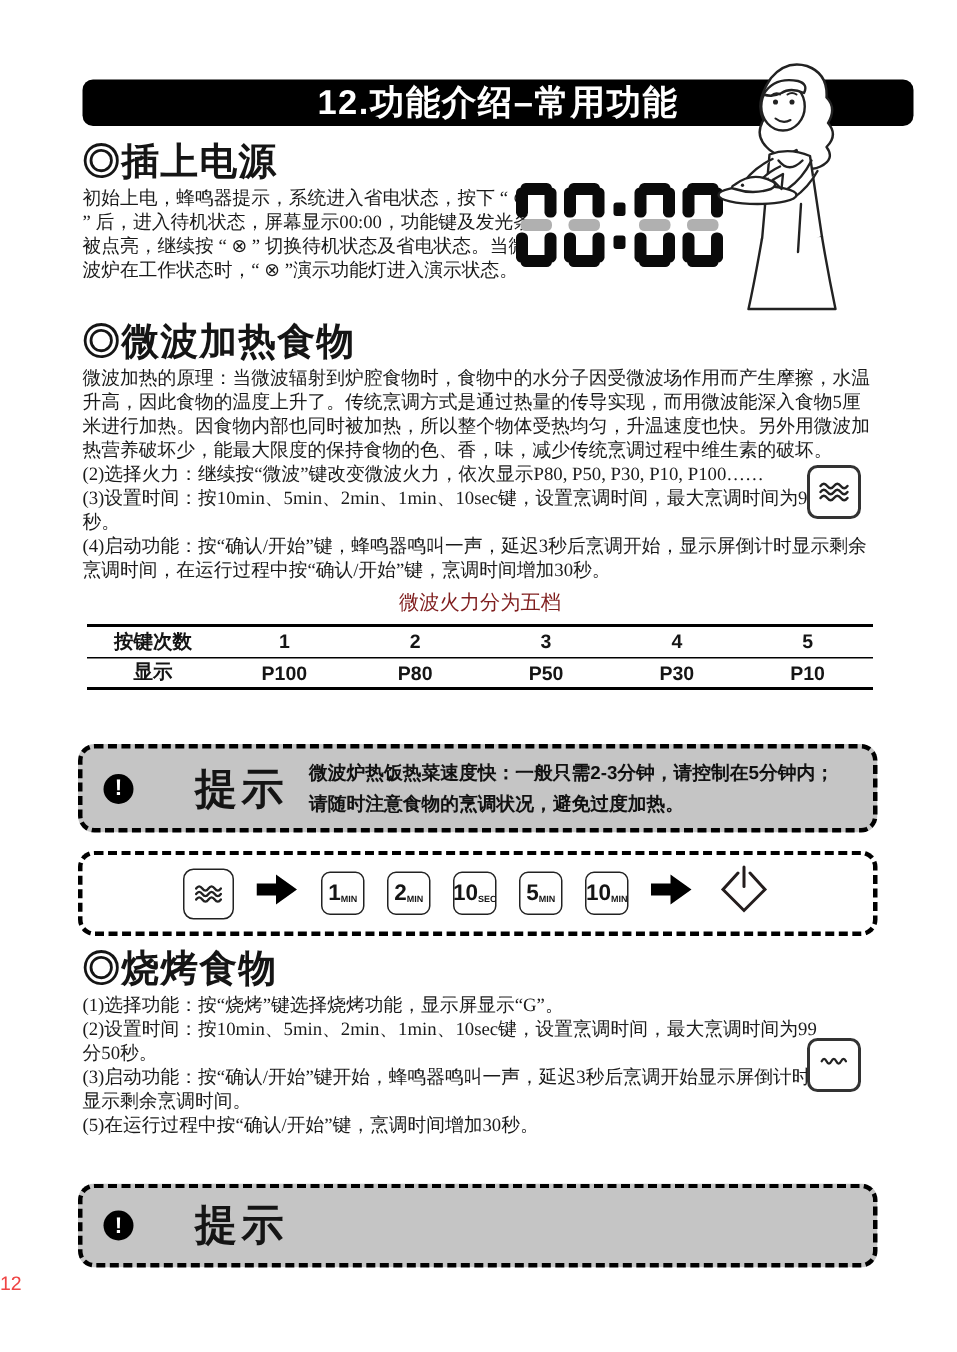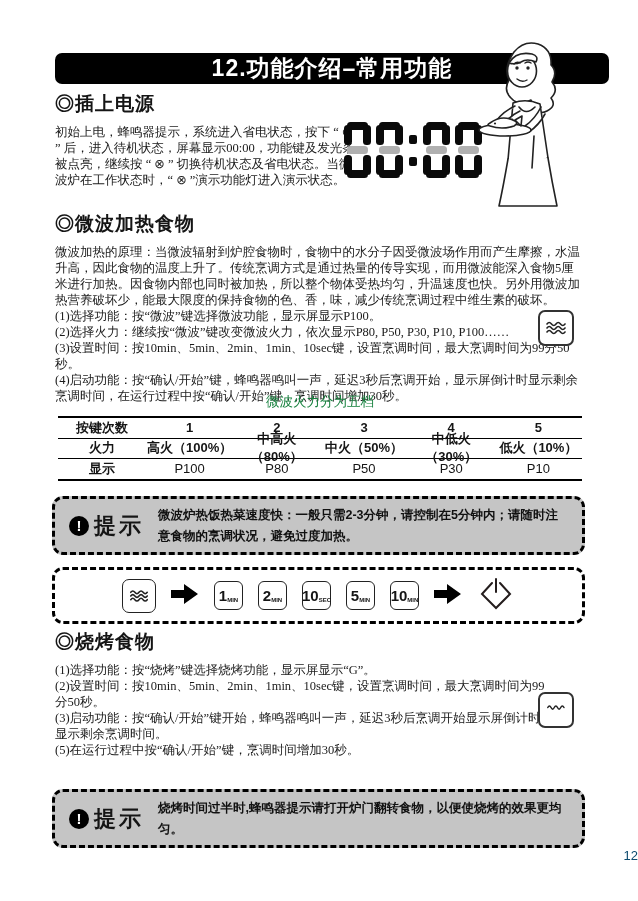--- a/index.html
+++ b/index.html
@@ -8,21 +8,21 @@
   .page{position:absolute;inset:0;overflow:hidden;}
 
   
   .header-bar{position:absolute;left:55px;top:53px;width:554px;height:31px;
     background:#000;border-radius:7px;z-index:1;display:flex;align-items:center;justify-content:center;}
   .header-bar .t{color:#fff;font-size:23px;font-weight:bold;letter-spacing:1px;}
 
   .illustration{position:absolute;left:478px;top:40px;z-index:2;}
 
   
-  .sec-h{position:absolute;left:55px;font-size:19px;font-weight:600;letter-spacing:1px;}
+  .sec-h{position:absolute;left:55px;font-size:25px;font-weight:600;letter-spacing:1px;}
 
   .body-text{font-family:"Liberation Serif",serif;font-size:12.5px;line-height:16px;color:#1a1a1a;}
   .p-power{position:absolute;left:55px;top:124px;width:304px;}
   .flow{position:absolute;left:55px;}
   .flow p{margin:0;}
 
   
   .clock{position:absolute;left:344px;top:122px;display:flex;align-items:center;gap:5px;}
   .digit{position:relative;width:27px;height:56px;}
   .seg{position:absolute;background:#0a0a0a;border-radius:3.5px;}
@@ -39,55 +39,55 @@
   .colon i{display:block;width:8px;height:9px;background:#0a0a0a;border-radius:2px;}
 
   
   .panel-icon{position:absolute;width:32px;height:32px;border:2px solid #333;border-radius:7px;
     display:flex;align-items:center;justify-content:center;background:#fff;}
   .icon-mw{left:538px;top:310px;}
   .icon-grill{left:538px;top:692px;}
 
   
   .power-table{position:absolute;left:58px;top:393px;width:524px;}
-  .pt-title{text-align:center;font-size:13.5px;margin-bottom:5px;color:#15803d;}
+  .pt-title{text-align:center;font-size:13.5px;margin-bottom:5px;color:#7f1d1d;}
   .pt-grid{border-top:2.5px solid #000;border-bottom:2px solid #000;}
   .pt-row{display:flex;align-items:center;height:19.5px;border-bottom:1px solid #000;}
   .pt-row:last-child{border-bottom:none;}
   .pt-cell{flex:1;text-align:center;font-size:13px;}
   .pt-cell.lbl{flex:0 0 88px;font-weight:bold;}
   .pt-row.r1 .pt-cell{font-weight:bold;}
   .pt-row.r2 .pt-cell{font-weight:bold;}
-  .pt-row.r3 .pt-cell{font-weight:normal;}
+  .pt-row.r3 .pt-cell{font-weight:bold;}
   .pt-row.r3 .pt-cell.lbl{font-weight:bold;}
 
   
   .tipbox{position:absolute;left:52px;width:533px;background:#c5c5c5;border:3px dashed #000;
     border-radius:11px;display:flex;align-items:center;padding:6px 14px;box-sizing:border-box;gap:14px;}
   .tip1{top:496px;min-height:54px;}
   .tip2{top:789px;min-height:46px;}
   .tip-label{display:flex;align-items:center;gap:5px;flex:0 0 auto;}
-  .tip-label .word{font-size:22px;font-weight:bold;letter-spacing:3px;}
+  .tip-label .word{font-size:28px;font-weight:bold;letter-spacing:3px;margin-left:36px;}
   .tip-bang{width:20px;height:20px;border-radius:50%;background:#000;color:#fff;font-weight:bold;
     font-size:15px;display:flex;align-items:center;justify-content:center;line-height:1;}
   .tip-text{font-size:12.5px;font-weight:bold;line-height:1.65;color:#111;}
   .tip1 .tip-text{max-width:418px;}
 
   
   .seqbox{position:absolute;left:52px;top:567px;width:533px;height:57px;background:#fff;
     border:3px dashed #000;border-radius:11px;box-sizing:border-box;
     display:flex;align-items:center;justify-content:center;gap:15px;}
   .seq-key{width:27px;height:27px;border:1.6px solid #222;border-radius:6px;background:#fff;
     display:flex;align-items:center;justify-content:center;}
   .seq-key .num{font-size:15px;font-weight:bold;line-height:1;}
   .seq-key .unit{font-size:6px;font-weight:bold;margin-top:8px;letter-spacing:0;}
   .mwkey{width:32px;height:32px;border:1.8px solid #222;border-radius:7px;background:#fff;
     display:flex;align-items:center;justify-content:center;}
 
-  .footer-page{position:absolute;left:0;top:848px;width:100%;text-align:right;font-size:13px;color:#0c4a6e;}
+  .footer-page{position:absolute;left:0;top:848px;width:100%;text-align:left;font-size:13px;color:#ef4444;}
 </style>
 </head>
 <body>
 
 <div class="page">
 
   <div class="header-bar">
     <span class="t">12.功能介绍–常用功能</span>
   </div>
 
@@ -164,21 +164,20 @@
         <i class="seg v tl"></i>
         <i class="seg v tr"></i>
         <i class="seg v bl"></i>
         <i class="seg v br"></i>
       </span>
   </div>
 
   <div class="sec-h" style="top:211px;">◎微波加热食物</div>
   <div class="flow body-text" style="top:244px;width:528px;">
     <p>微波加热的原理：当微波辐射到炉腔食物时，食物中的水分子因受微波场作用而产生摩擦，水温升高，因此食物的温度上升了。传统烹调方式是通过热量的传导实现，而用微波能深入食物5厘米进行加热。因食物内部也同时被加热，所以整个物体受热均匀，升温速度也快。另外用微波加热营养破坏少，能最大限度的保持食物的色、香，味，减少传统烹调过程中维生素的破坏。</p>
-    <p>(1)选择功能：按“微波”键选择微波功能，显示屏显示P100。</p>
     <p>(2)选择火力：继续按“微波”键改变微波火力，依次显示P80, P50, P30, P10, P100……</p>
     <p>(3)设置时间：按10min、5min、2min、1min、10sec键，设置烹调时间，最大烹调时间为99分50秒。</p>
     <p>(4)启动功能：按“确认/开始”键，蜂鸣器鸣叫一声，延迟3秒后烹调开始，显示屏倒计时显示剩余烹调时间，在运行过程中按“确认/开始”键，烹调时间增加30秒。</p>
   </div>
   <div class="panel-icon icon-mw">
     <svg width="24" height="24" viewBox="0 0 24 24" fill="none" stroke="#222" stroke-width="1.6" stroke-linecap="round">
       <path d="M3 8 q2.2 -3 4.5 0 t4.5 0 t4.5 0 t4.5 0"></path>
       <path d="M3 12 q2.2 -3 4.5 0 t4.5 0 t4.5 0 t4.5 0"></path>
       <path d="M3 16 q2.2 -3 4.5 0 t4.5 0 t4.5 0 t4.5 0"></path>
     </svg>
@@ -188,28 +187,20 @@
     <div class="pt-title">微波火力分为五档</div>
     <div class="pt-grid">
       <div class="pt-row r1">
         <span class="pt-cell lbl">按键次数</span>
         <span class="pt-cell">1</span>
         <span class="pt-cell">2</span>
         <span class="pt-cell">3</span>
         <span class="pt-cell">4</span>
         <span class="pt-cell">5</span>
       </div>
-      <div class="pt-row r2">
-        <span class="pt-cell lbl">火力</span>
-        <span class="pt-cell">高火（100%）</span>
-        <span class="pt-cell">中高火（80%）</span>
-        <span class="pt-cell">中火（50%）</span>
-        <span class="pt-cell">中低火（30%）</span>
-        <span class="pt-cell">低火（10%）</span>
-      </div>
       <div class="pt-row r3">
         <span class="pt-cell lbl">显示</span>
         <span class="pt-cell">P100</span>
         <span class="pt-cell">P80</span>
         <span class="pt-cell">P50</span>
         <span class="pt-cell">P30</span>
         <span class="pt-cell">P10</span>
       </div>
     </div>
   </div>
@@ -279,18 +270,17 @@
     <svg width="24" height="24" viewBox="0 0 24 24" fill="none" stroke="#222" stroke-width="1.6" stroke-linecap="round">
       <path d="M4 10 q1.7 -3.4 3.4 0 t3.4 0 t3.4 0 t3.4 0 t3.4 0" transform="scale(0.95) translate(0,0)"></path>
     </svg>
   </div>
 
   <div class="tipbox tip2">
     <span class="tip-label">
       <span class="tip-bang">!</span>
       <span class="word">提示</span>
     </span>
-    <span class="tip-text">烧烤时间过半时,蜂鸣器提示请打开炉门翻转食物，以便使烧烤的效果更均匀。</span>
   </div>
 
   <div class="footer-page">12</div>
 
 </div>
 
 </body></html>

